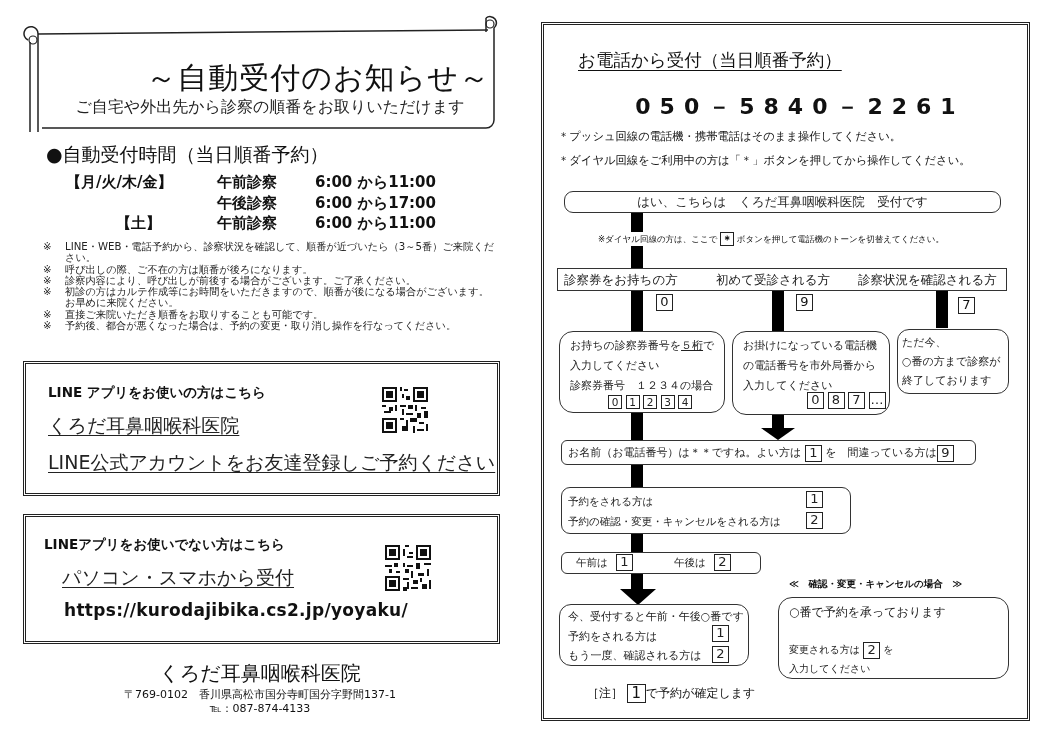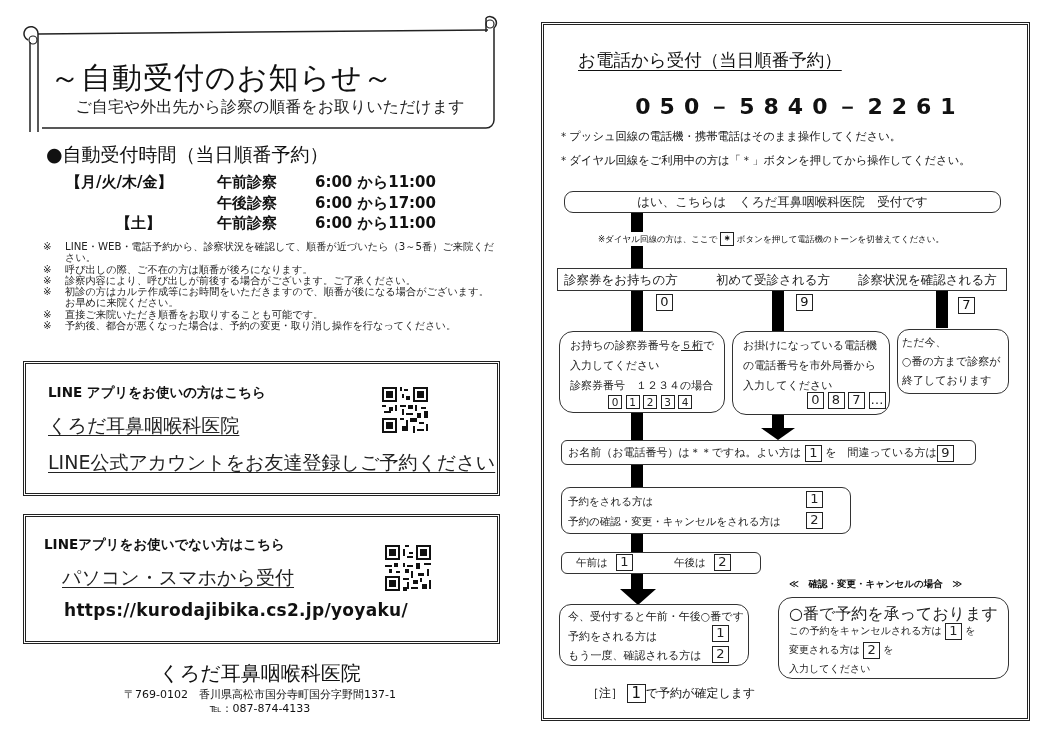--- a/index.html
+++ b/index.html
@@ -1,21 +1,21 @@
 <!DOCTYPE html>
 <html><head>
 <meta charset="utf-8">
 <style>
   * { box-sizing: border-box; margin: 0; padding: 0; }
   html, body { width: 1045px; height: 736px; background: #ffffff; overflow: hidden; }
   body { position: relative; font-family: "DejaVu Sans", "Liberation Sans", sans-serif; color: #111; }
 
   
   .scroll-svg { position: absolute; left: 20px; top: 12px; }
-  .banner-title { position: absolute; left: 50px; top: 58px; width: 440px; text-align: left; font-size: 30px; letter-spacing: 1px; color: #111; white-space: nowrap; }
+  .banner-title { position: absolute; left: 50px; top: 58px; width: 440px; text-align: right; font-size: 30px; letter-spacing: 1px; color: #111; white-space: nowrap; }
   .banner-sub { position: absolute; left: 60px; top: 97px; width: 420px; text-align: center; font-size: 16px; color: #222; white-space: nowrap; }
 
   .hours-head { position: absolute; left: 46px; top: 142px; font-size: 19px; color: #111; white-space: nowrap; }
   .hours-row { position: absolute; font-size: 15px; font-weight: bold; white-space: nowrap; }
   .notes { position: absolute; left: 43px; top: 241px; width: 455px; font-size: 10.2px; line-height: 11.3px; color: #222; }
   .note { display: flex; }
   .note .mark { width: 22px; flex: none; }
   .note .txt { flex: 1; }
 
   .box-double { position: absolute; border: 3px double #222; background: #fff; }
@@ -288,25 +288,20 @@
   <span class="key md ftext" style="left:152px; top:41px;">2</span>
 </div>
 
 <div class="ftext" style="left:587px; top:684px; font-size:12px;">
   <span>［注］</span>
   <span class="key lg">1</span><span>で予約が確定します</span>
 </div>
 
 <div class="ftext" style="left:789px; top:578px; font-size:9.5px; font-weight:bold;">≪　確認・変更・キャンセルの場合　≫</div>
 <div class="fbox" style="left:778px; top:597px; width:231px; height:82px; border-radius:14px;">
-  <div class="ftext" style="left:10px; top:6px; font-size:16px;">○番で予約を承っております</div>
-  <div class="ftext" style="left:10px; top:23px; font-size:10px; line-height:19px;">
-    <span>この予約をキャンセルされる方は</span>
-    <span class="key md">1</span>
-    <span>を</span>
-  </div>
+  <div class="ftext" style="left:10px; top:6px; font-size:12px;">○番で予約を承っております</div>
   <div class="ftext" style="left:10px; top:42px; font-size:10px; line-height:19px;">
     <span>変更される方は</span>
     <span class="key md">2</span>
     <span>を</span>
   </div>
   <div class="ftext" style="left:10px; top:64px; font-size:10px;">入力してください</div>
 </div>
 
 </body></html>

